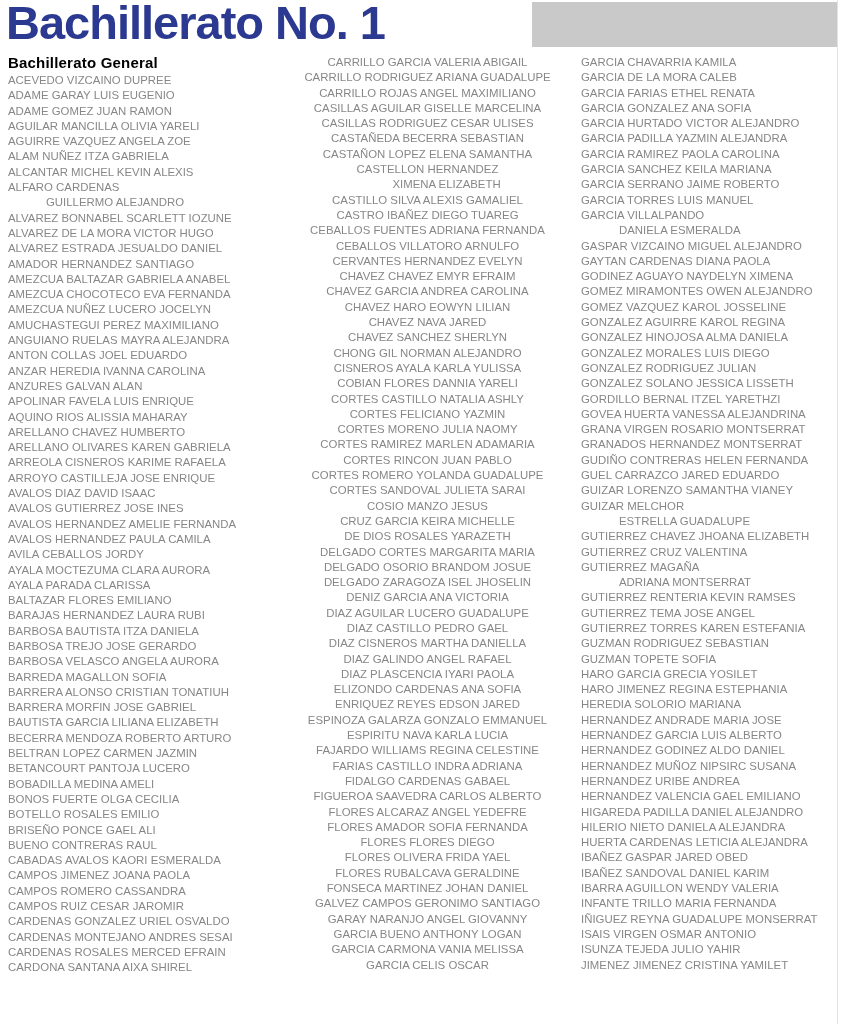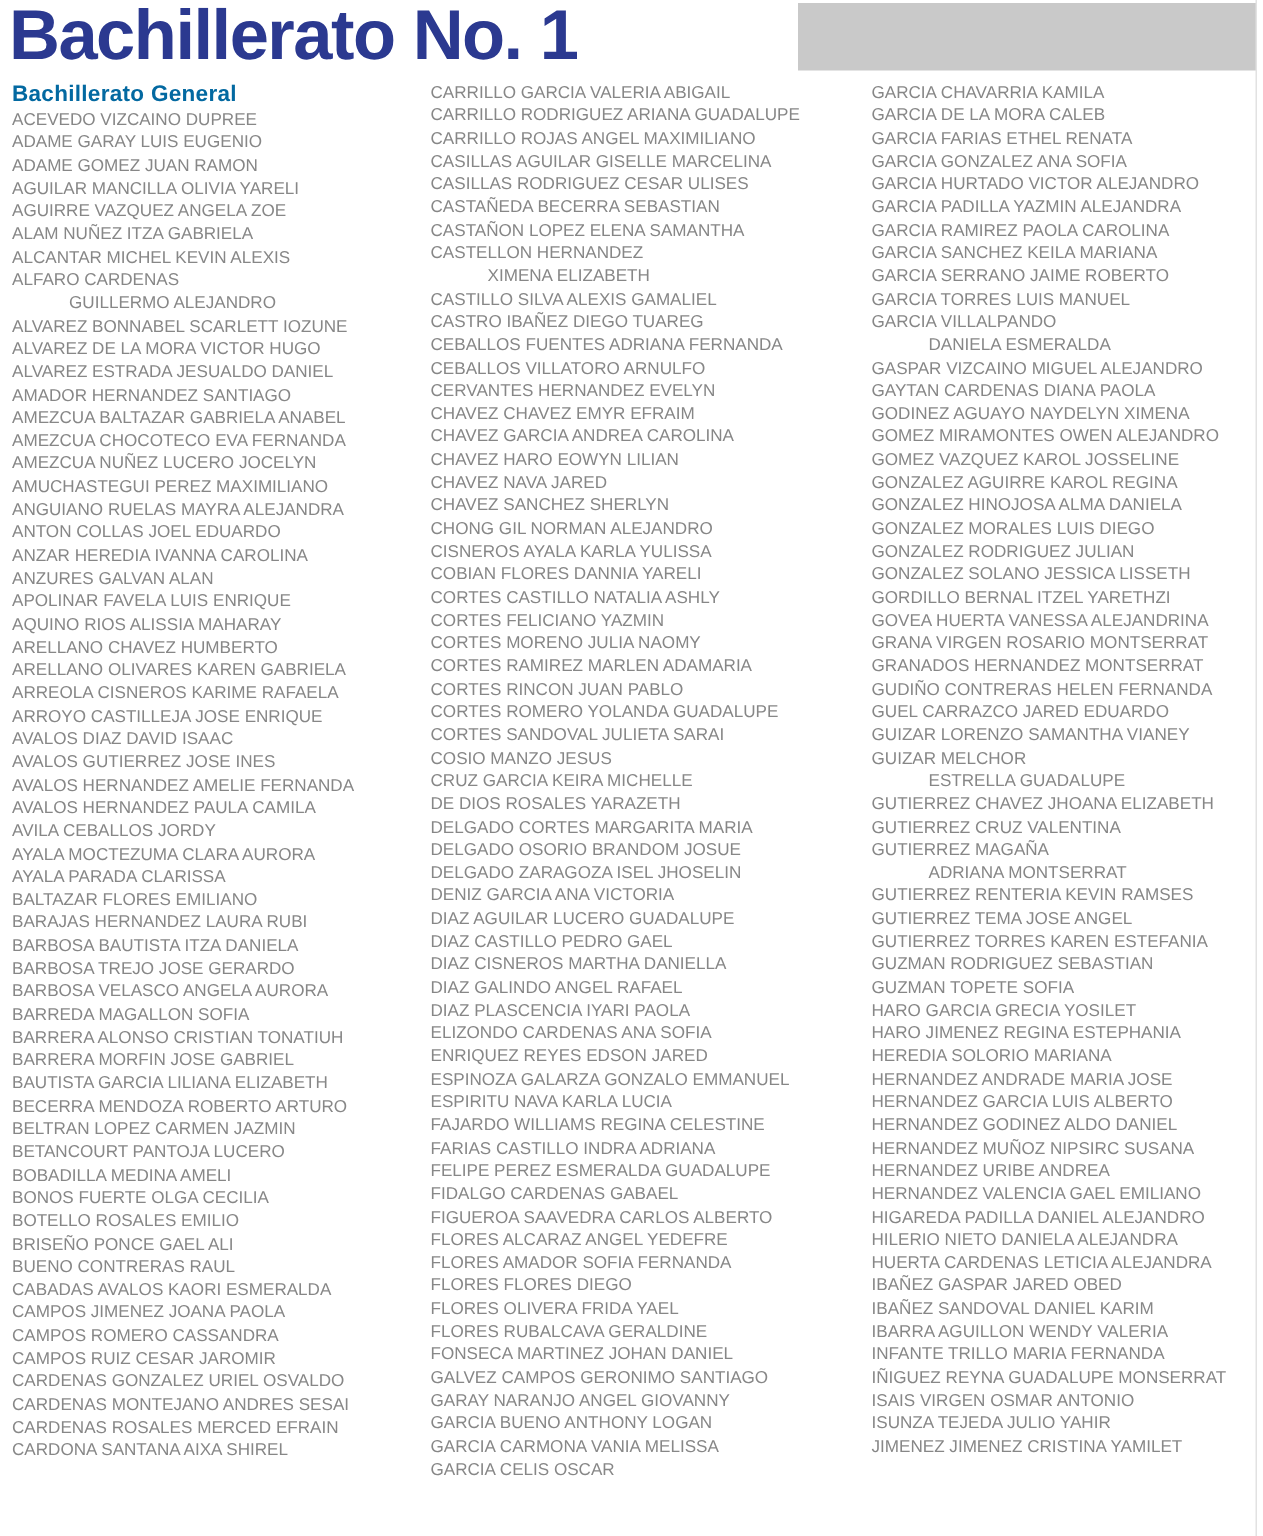--- a/index.html
+++ b/index.html
@@ -37,29 +37,29 @@
     top: 0;
     width: 1px;
     height: 1024px;
     background: #e2e2e2;
   }
   .col {
     position: absolute;
     top: 55px;
   }
   .col-1 { left: 8px;   width: 277px; }
-  .col-2 { left: 287px; width: 281px; }
+  .col-2 { left: 287px; width: 281px; text-align: center; }
   .col-3 { left: 581px; width: 268px; }
   .section-header {
     margin: 0 0 2px 0;
     font-size: 15px;
     line-height: 16px;
     font-weight: bold;
     letter-spacing: 0.2px;
-    color: #0369a1;
+    color: #000000;
     white-space: nowrap;
   }
   .name-line {
     font-size: 11.4px;
     line-height: 15.3px;
     color: #878787;
     white-space: nowrap;
   }
   .name-line.indent { padding-left: 38px; }
 </style>
@@ -178,21 +178,20 @@
         <div class="name-line">DIAZ CASTILLO PEDRO GAEL</div>
         <div class="name-line">DIAZ CISNEROS MARTHA DANIELLA</div>
         <div class="name-line">DIAZ GALINDO ANGEL RAFAEL</div>
         <div class="name-line">DIAZ PLASCENCIA IYARI PAOLA</div>
         <div class="name-line">ELIZONDO CARDENAS ANA SOFIA</div>
         <div class="name-line">ENRIQUEZ REYES EDSON JARED</div>
         <div class="name-line">ESPINOZA GALARZA GONZALO EMMANUEL</div>
         <div class="name-line">ESPIRITU NAVA KARLA LUCIA</div>
         <div class="name-line">FAJARDO WILLIAMS REGINA CELESTINE</div>
         <div class="name-line">FARIAS CASTILLO INDRA ADRIANA</div>
-        <div class="name-line">FELIPE PEREZ ESMERALDA GUADALUPE</div>
         <div class="name-line">FIDALGO CARDENAS GABAEL</div>
         <div class="name-line">FIGUEROA SAAVEDRA CARLOS ALBERTO</div>
         <div class="name-line">FLORES ALCARAZ ANGEL YEDEFRE</div>
         <div class="name-line">FLORES AMADOR SOFIA FERNANDA</div>
         <div class="name-line">FLORES FLORES DIEGO</div>
         <div class="name-line">FLORES OLIVERA FRIDA YAEL</div>
         <div class="name-line">FLORES RUBALCAVA GERALDINE</div>
         <div class="name-line">FONSECA MARTINEZ JOHAN DANIEL</div>
         <div class="name-line">GALVEZ CAMPOS GERONIMO SANTIAGO</div>
         <div class="name-line">GARAY NARANJO ANGEL GIOVANNY</div>

